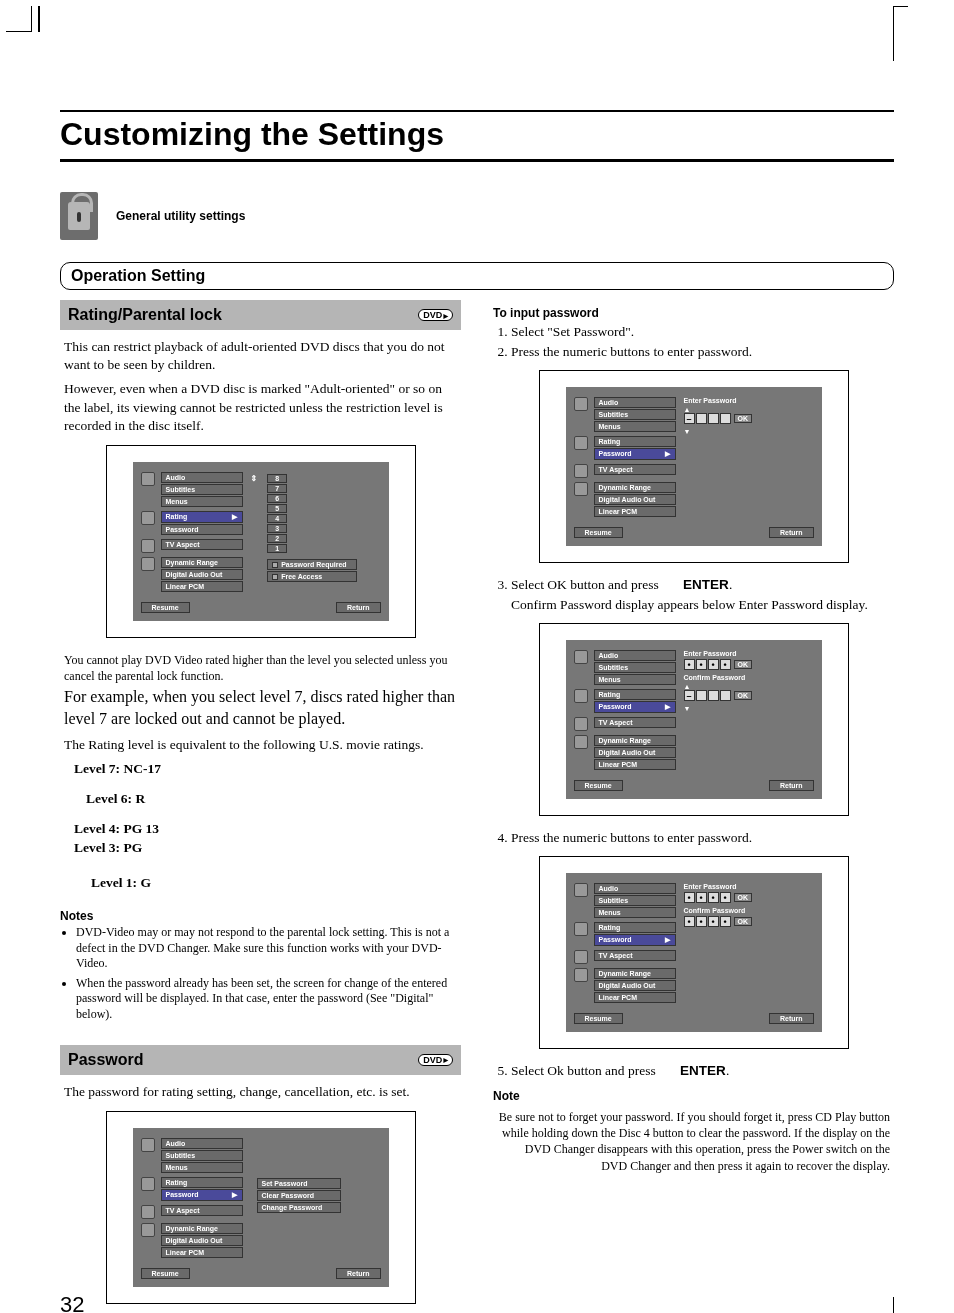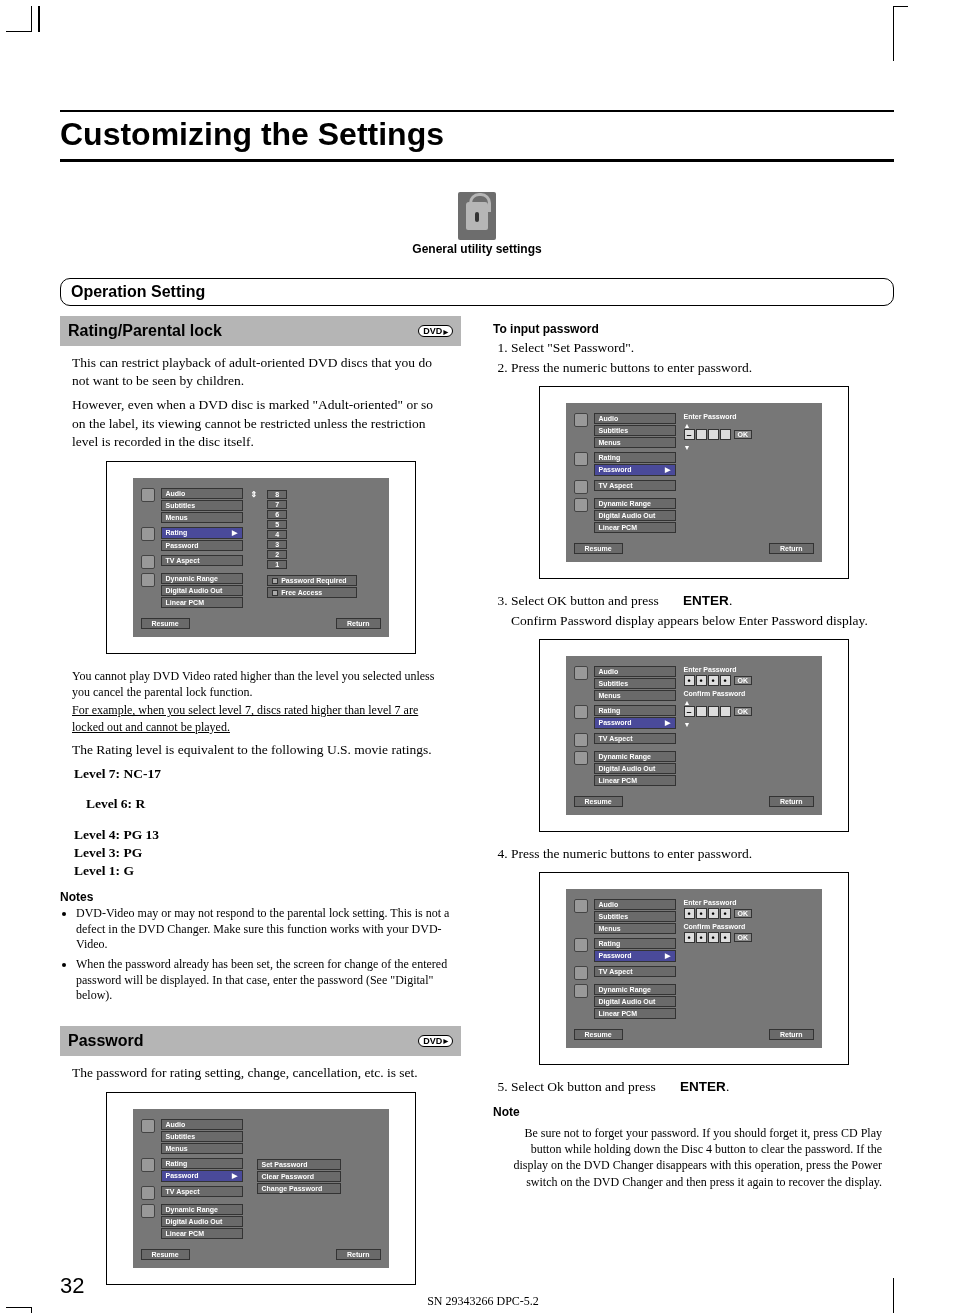--- a/index.html
+++ b/index.html
@@ -15,21 +15,21 @@
   .sans { font-family: Arial, Helvetica, sans-serif; margin-left: 21px; }
   .page-title {
     font-family: Arial, Helvetica, sans-serif;
     font-size: 32px;
     font-weight: bold;
     border-top: 2px solid #000;
     border-bottom: 3px solid #000;
     padding: 4px 0 6px 0;
     margin: 40px 0 30px 0;
   }
-  .lock-row { display: flex; align-items: center; gap: 2px; margin-bottom: 22px; flex-direction: column; }
+  .lock-row { display: flex; align-items: center; gap: 18px; margin-bottom: 22px; }
   .lock-icon {
     width: 38px; height: 48px; background: #6d6d6d; position: relative; border-radius: 2px;
     display:flex; align-items:center; justify-content:center;
   }
   .lock-inner {
     width: 22px; height:28px; background:#b6b6b6; border-radius:3px 3px 2px 2px; position:relative;
   }
   .lock-inner::before{
     content:""; position:absolute; top:-9px; left:3px; width:16px; height:16px; border:3px solid #b6b6b6; border-bottom:none; border-radius:10px 10px 0 0;
   }
@@ -45,21 +45,21 @@
   .col { flex:1; }
   .sub-head {
     background:#b5b5b5; font-family: Arial, sans-serif; font-weight:bold; font-size:16px;
     padding:6px 8px; display:flex; justify-content:space-between; align-items:center; margin-bottom:8px;
   }
   .dvd-badge {
     border:1px solid #000; border-radius:10px; font-size:9px; font-weight:bold;
     padding:0 4px; background:#fff; font-family: Arial, sans-serif; display:inline-flex; align-items:center;
   }
   .dvd-badge::after{ content:"▶"; font-size:6px; margin-left:1px; }
-  p { font-size:13.5px; line-height:1.35; margin:6px 12px; }
+  p { font-size:13.5px; line-height:1.35; margin:6px 4px; }
   .indent { padding-left: 14px; font-weight: bold; }
   .notes-hd { font-family: Arial, sans-serif; font-weight:bold; font-size:12px; margin-top:10px; }
   ul.notes { list-style: disc; padding-left: 16px; margin:2px 0; }
   ul.notes li { font-size:12px; line-height:1.3; margin-bottom:4px; }
   ol.steps { padding-left:18px; margin:4px 0; font-size:13.5px; }
   ol.steps li { margin-bottom:4px; }
   .step-follow { margin-left:18px; font-size:13.5px; }
 
   
   .osd-wrap { border:1px solid #000; padding:16px 26px; margin:10px auto 14px auto; width:310px; }
@@ -184,28 +184,28 @@
           </div>
         </div>
         <div class="osd-bottom">
           <div class="osd-btn">Resume</div>
           <div class="osd-btn">Return</div>
         </div>
       </div>
     </div>
 
     <p style="font-size:12px;">You cannot play DVD Video rated higher than the level you selected unless you cancel the parental lock function.</p>
-    <p style="font-size:12px; margin-top:-4px;text-decoration:underline;">For example, when you select level 7, discs rated higher than level 7 are locked out and cannot be played.</p>
+    <p style="font-size:16px; margin-top:-4px;">For example, when you select level 7, discs rated higher than level 7 are locked out and cannot be played.</p>
     <p>The Rating level is equivalent to the following U.S. movie ratings.</p>
     <div class="indent">
       <p style="margin:0">Level 7:  NC-17</p>
       <p style="margin:12px">Level 6:  R</p>
       <p style="margin:0">Level 4:  PG 13</p>
       <p style="margin:0">Level 3:  PG</p>
-      <p style="margin:0">Level 1:  G</p>
+      <p style="margin:17px">Level 1:  G</p>
     </div>
 
     <div class="notes-hd">Notes</div>
     <ul class="notes">
       <li>DVD-Video may or may not respond to the parental lock setting. This is not a defect in the DVD Changer. Make sure this function works with your DVD-Video.</li>
       <li>When the password already has been set, the screen for change of the entered password will be displayed. In that case, enter the password (See "Digital" below).</li>
     </ul>
 
     <div style="height:18px"></div>
     <div class="sub-head">

